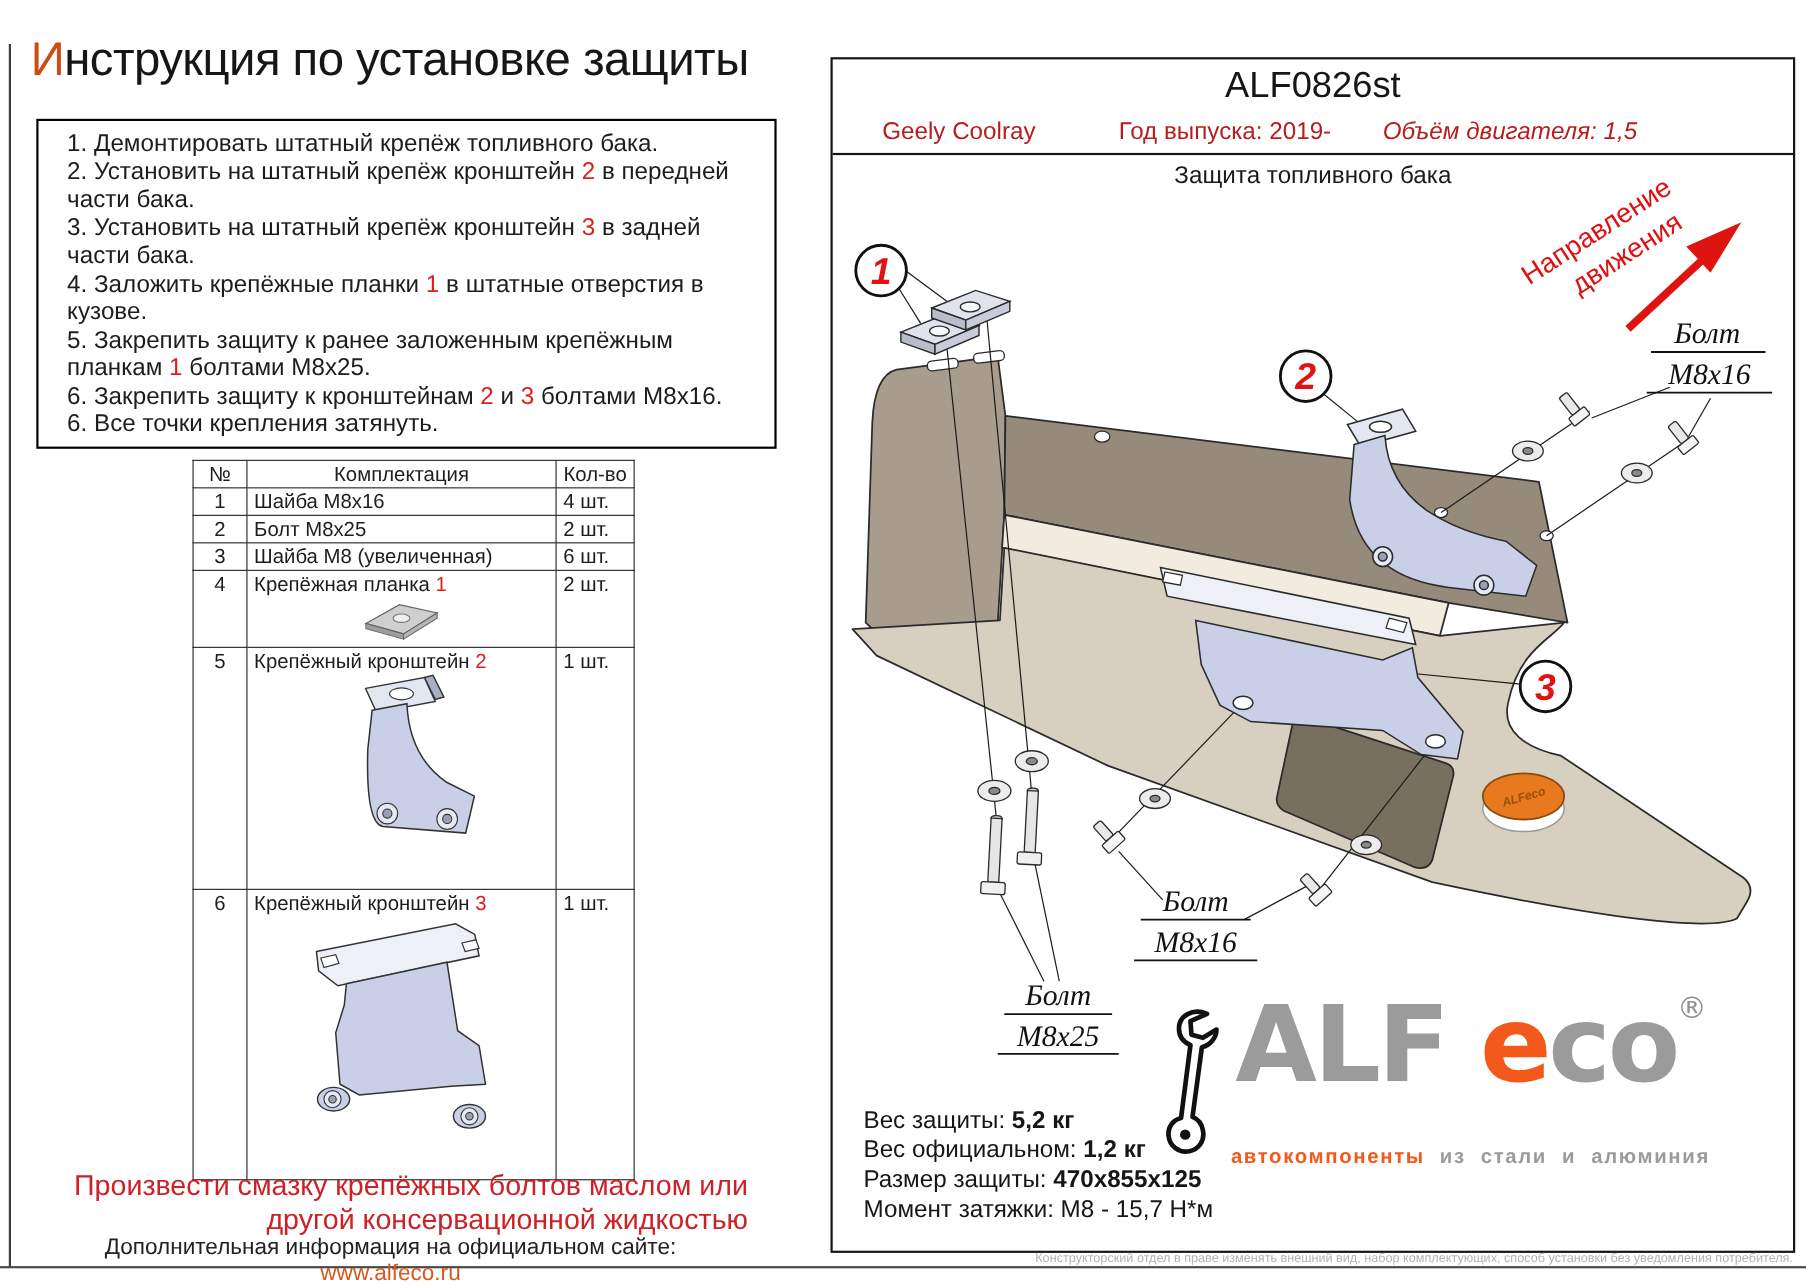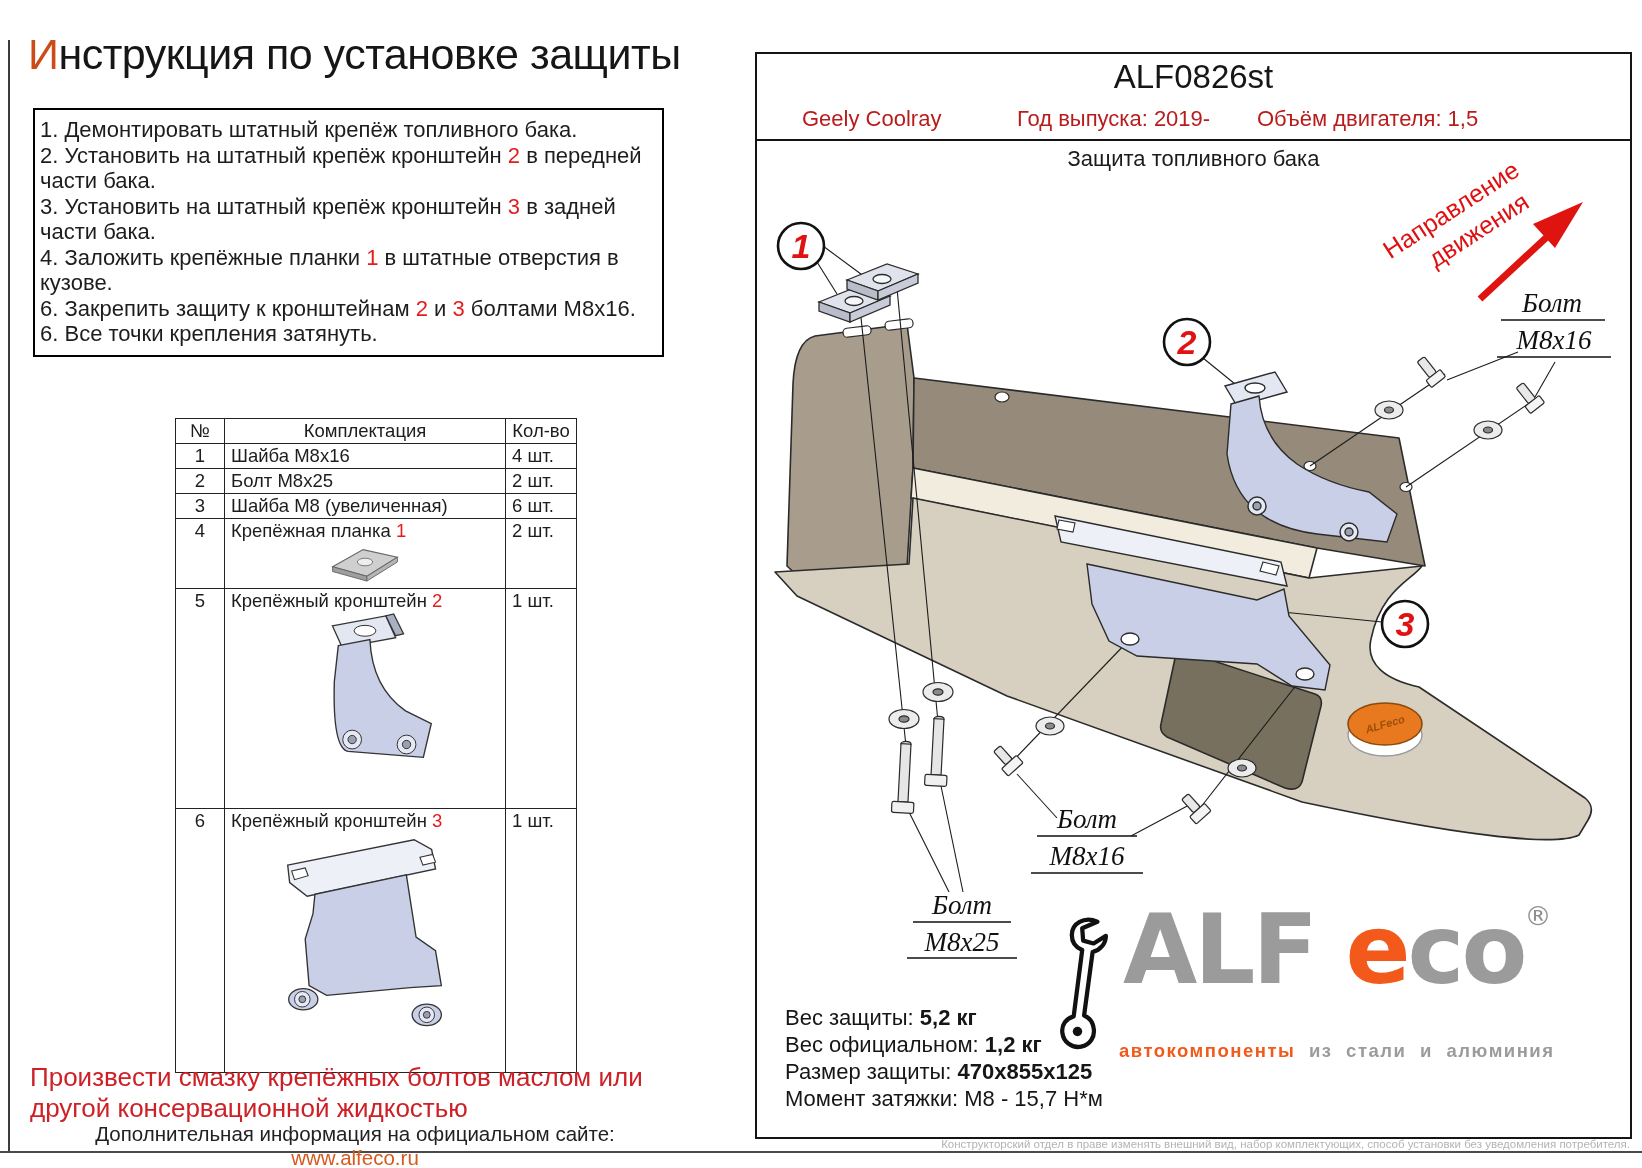--- a/index.html
+++ b/index.html
@@ -5,43 +5,43 @@
   html,body{margin:0;padding:0;background:#fff;}
   .page{position:relative;width:1642px;height:1168px;background:#fff;overflow:hidden;
         font-family:"Liberation Sans",sans-serif;color:#111;}
   .edge-left{position:absolute;left:8px;top:40px;width:2px;height:1112px;background:#3c3c3c;}
   .edge-bottom{position:absolute;left:0;top:1151px;width:1642px;height:2px;background:#4a4a4a;}
 
   
   .title{position:absolute;left:28px;top:30px;font-size:43px;letter-spacing:-.5px;color:#161616;white-space:nowrap;}
   .title .accent{color:#cc4b16;}
   .instr-box{position:absolute;left:33px;top:108px;width:617px;border:2px solid #000;
-             padding:7px 5px 8px;font-size:22px;line-height:25.5px;color:#1d1d1d;}
+             padding:7px 26px 8px;font-size:22px;line-height:25.5px;color:#1d1d1d;}
   .instr-box p{margin:0;}
   .seg-red{color:#e31c1c;}
 
   table.parts{position:absolute;left:175px;top:418px;border-collapse:collapse;font-size:18.5px;color:#1d1d1d;}
   table.parts th,table.parts td{border:1.8px solid #222;padding:1px 6px;vertical-align:top;}
   table.parts th{font-weight:normal;text-align:center;height:22px;}
   td.cnum{width:36px;text-align:center;}
   td.cname{width:268px;text-align:left;}
   td.cqty{width:58px;text-align:left;padding-left:8px;white-space:nowrap;}
   tr.simple td{height:21px;}
   .figwrap{text-align:center;}
 
-  .warning{position:absolute;left:30px;top:1062px;width:650px;text-align:left;
+  .warning{position:absolute;left:30px;top:1062px;width:650px;text-align:right;
            color:#cd2127;font-size:26px;line-height:31px;}
   .siteline{position:absolute;left:30px;top:1122px;width:650px;text-align:center;font-size:20.5px;color:#222;}
   .siteline a{color:#d65a1e;text-decoration:none;}
 
   
   .panel{position:absolute;left:755px;top:52px;width:873px;height:1083px;border:2px solid #151515;}
   .p-code{position:absolute;left:0;right:0;top:4px;text-align:center;font-size:33px;color:#161616;}
   .p-meta span{position:absolute;top:52px;font-size:22px;color:#b91c1c;white-space:nowrap;}
-  .m-car{left:45px;} .m-year{left:260px;} .m-engine{left:500px;}
+  .m-car{left:45px;} .m-year{left:260px;} .m-engine{left:500px;font-style:italic;}
   .p-divider{position:absolute;left:0;right:0;top:85px;height:0;border-top:2px solid #151515;}
   .p-dtitle{position:absolute;left:0;right:0;top:92px;text-align:center;font-size:22px;color:#1b1b1b;}
   svg.diagram{position:absolute;left:0;top:80px;}
 
   .specs{position:absolute;left:28px;top:950px;font-size:22px;line-height:27px;color:#161616;white-space:nowrap;}
   .specs b{font-weight:bold;}
 
   .wrench{position:absolute;left:295px;top:862px;}
   .logo-text{position:absolute;left:366px;top:848px;font-family:"DejaVu Sans",sans-serif;
              font-weight:bold;font-size:96px;line-height:1;letter-spacing:-3px;color:#9b9b9b;white-space:nowrap;}
@@ -67,20 +67,21 @@
   <div class="edge-left"></div>
   <div class="edge-bottom"></div>
 
   <div class="title"><span class="accent">И</span><span>нструкция по установке защиты</span></div>
 
   <div class="instr-box">
     <p><span>1. Демонтировать штатный крепёж топливного бака.</span></p>
     <p><span>2. Установить на штатный крепёж кронштейн </span><span class="seg-red">2</span><span> в передней части бака.</span></p>
     <p><span>3. Установить на штатный крепёж кронштейн </span><span class="seg-red">3</span><span> в задней части бака.</span></p>
     <p><span>4. Заложить крепёжные планки </span><span class="seg-red">1</span><span> в штатные отверстия в кузове.</span></p>
+    <p><span>5. Закрепить защиту к ранее заложенным крепёжным планкам </span><span class="seg-red">1</span><span> болтами М8х25.</span></p>
     <p><span>6. Закрепить защиту к кронштейнам </span><span class="seg-red">2</span><span> и </span><span class="seg-red">3</span><span> болтами М8х16.</span></p>
     <p><span>6. Все точки крепления затянуть.</span></p>
   </div>
 
   <table class="parts">
     <thead>
       <tr>
         <th>№</th>
         <th>Комплектация</th>
         <th>Кол-во</th>

